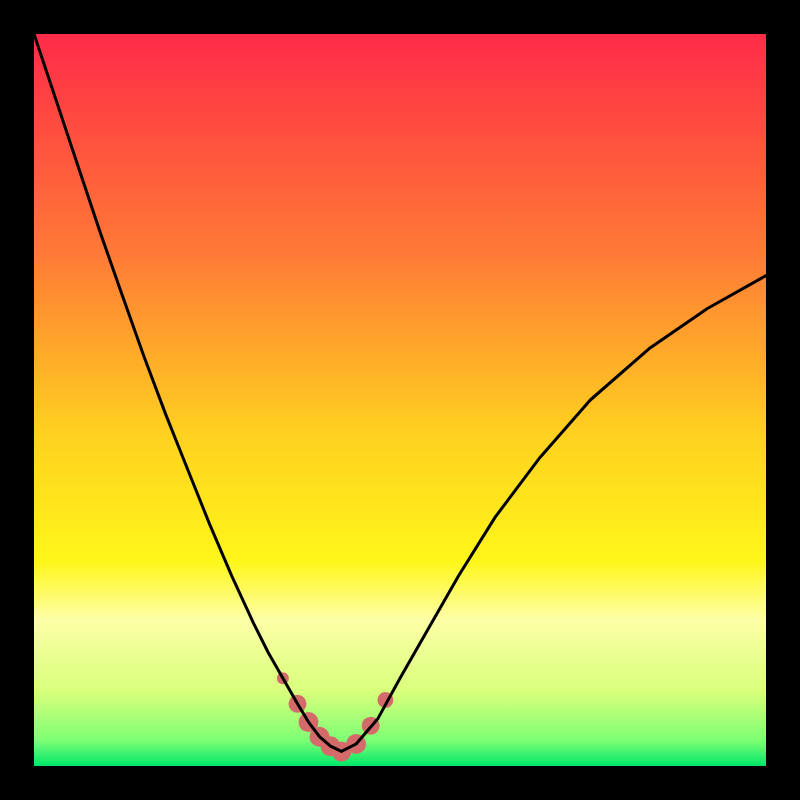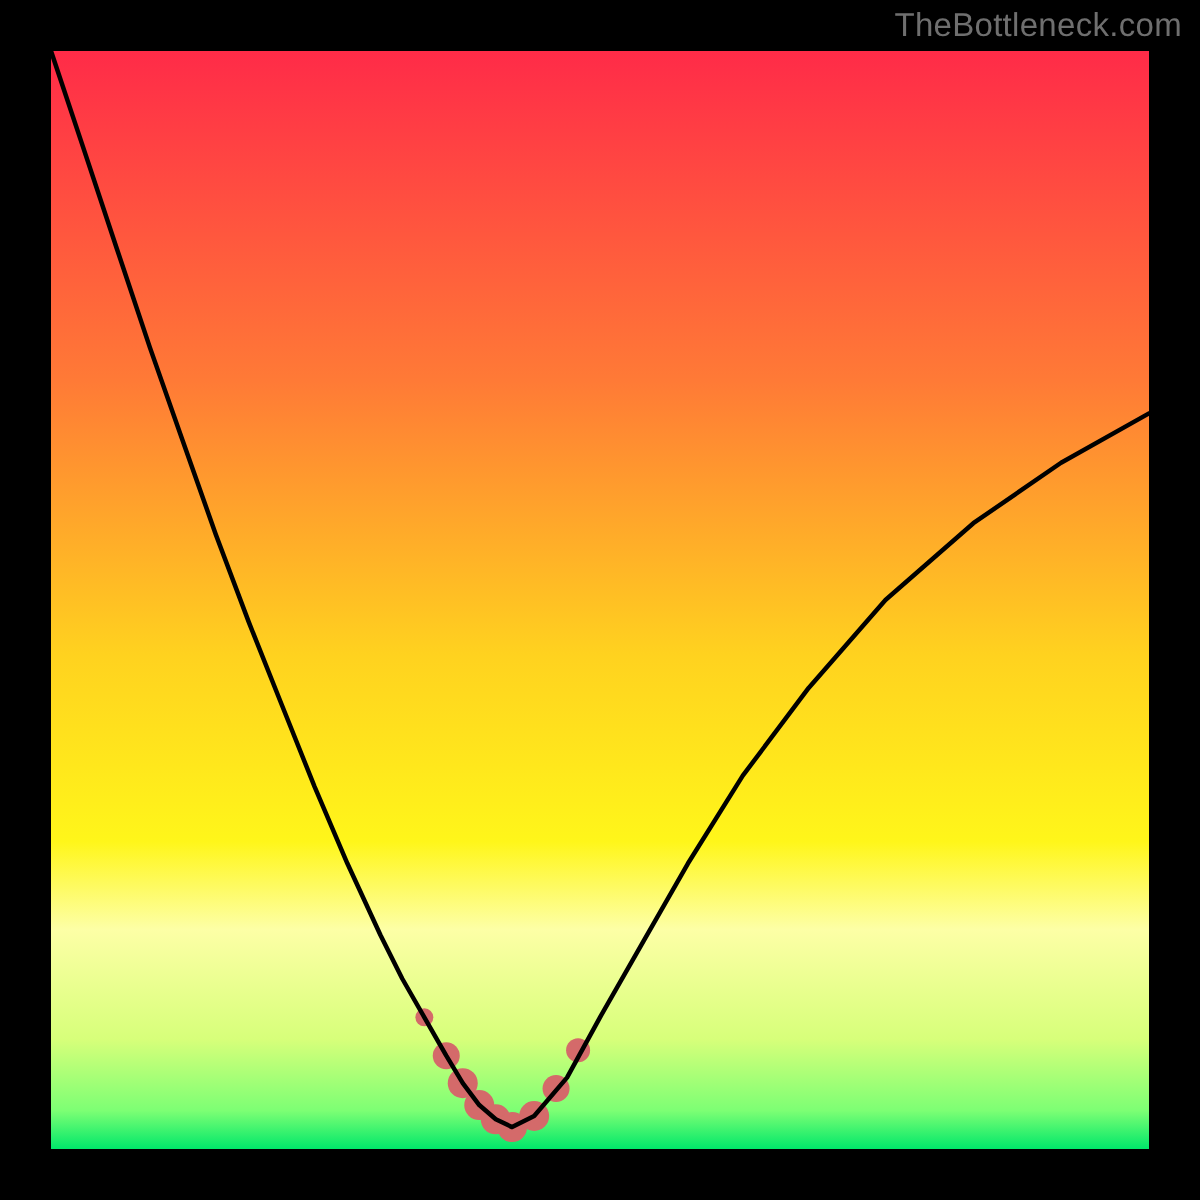--- a/index.html
+++ b/index.html
@@ -61,14 +61,13 @@
         <circle cx="330.5" cy="746.2" r="10" fill="#d46a6a"></circle>
         <circle cx="341.4" cy="751.4" r="10" fill="#d46a6a"></circle>
         <circle cx="356.1" cy="744.0" r="10" fill="#d46a6a"></circle>
         <circle cx="370.7" cy="725.7" r="9" fill="#d46a6a"></circle>
         <circle cx="385.4" cy="700.1" r="8" fill="#d46a6a"></circle>
       </g>
 
     <path id="curve-path" fill="none" stroke-linecap="round" stroke-linejoin="round" d="M34.0 34.0 L56.0 99.9 L77.9 165.8 L99.9 231.6 L121.8 293.9 L143.8 356.1 L165.8 414.6 L187.7 469.5 L209.7 524.4 L231.6 575.7 L253.6 623.3 L268.2 652.5 L282.9 678.2 L297.5 703.8 L308.5 722.1 L319.5 736.7 L330.5 746.2 L341.4 751.4 L356.1 744.0 L378.0 718.4 L400.0 678.2 L429.3 626.9 L458.6 575.7 L495.2 517.1 L539.1 458.6 L590.3 400.0 L648.9 348.8 L707.4 308.5 L766.0 275.6" stroke="#000000" stroke-width="3"></path>
   </svg>
 
-  <div class="attribution">TheBottleneck.com</div>
 </div>
 
 </body></html>

